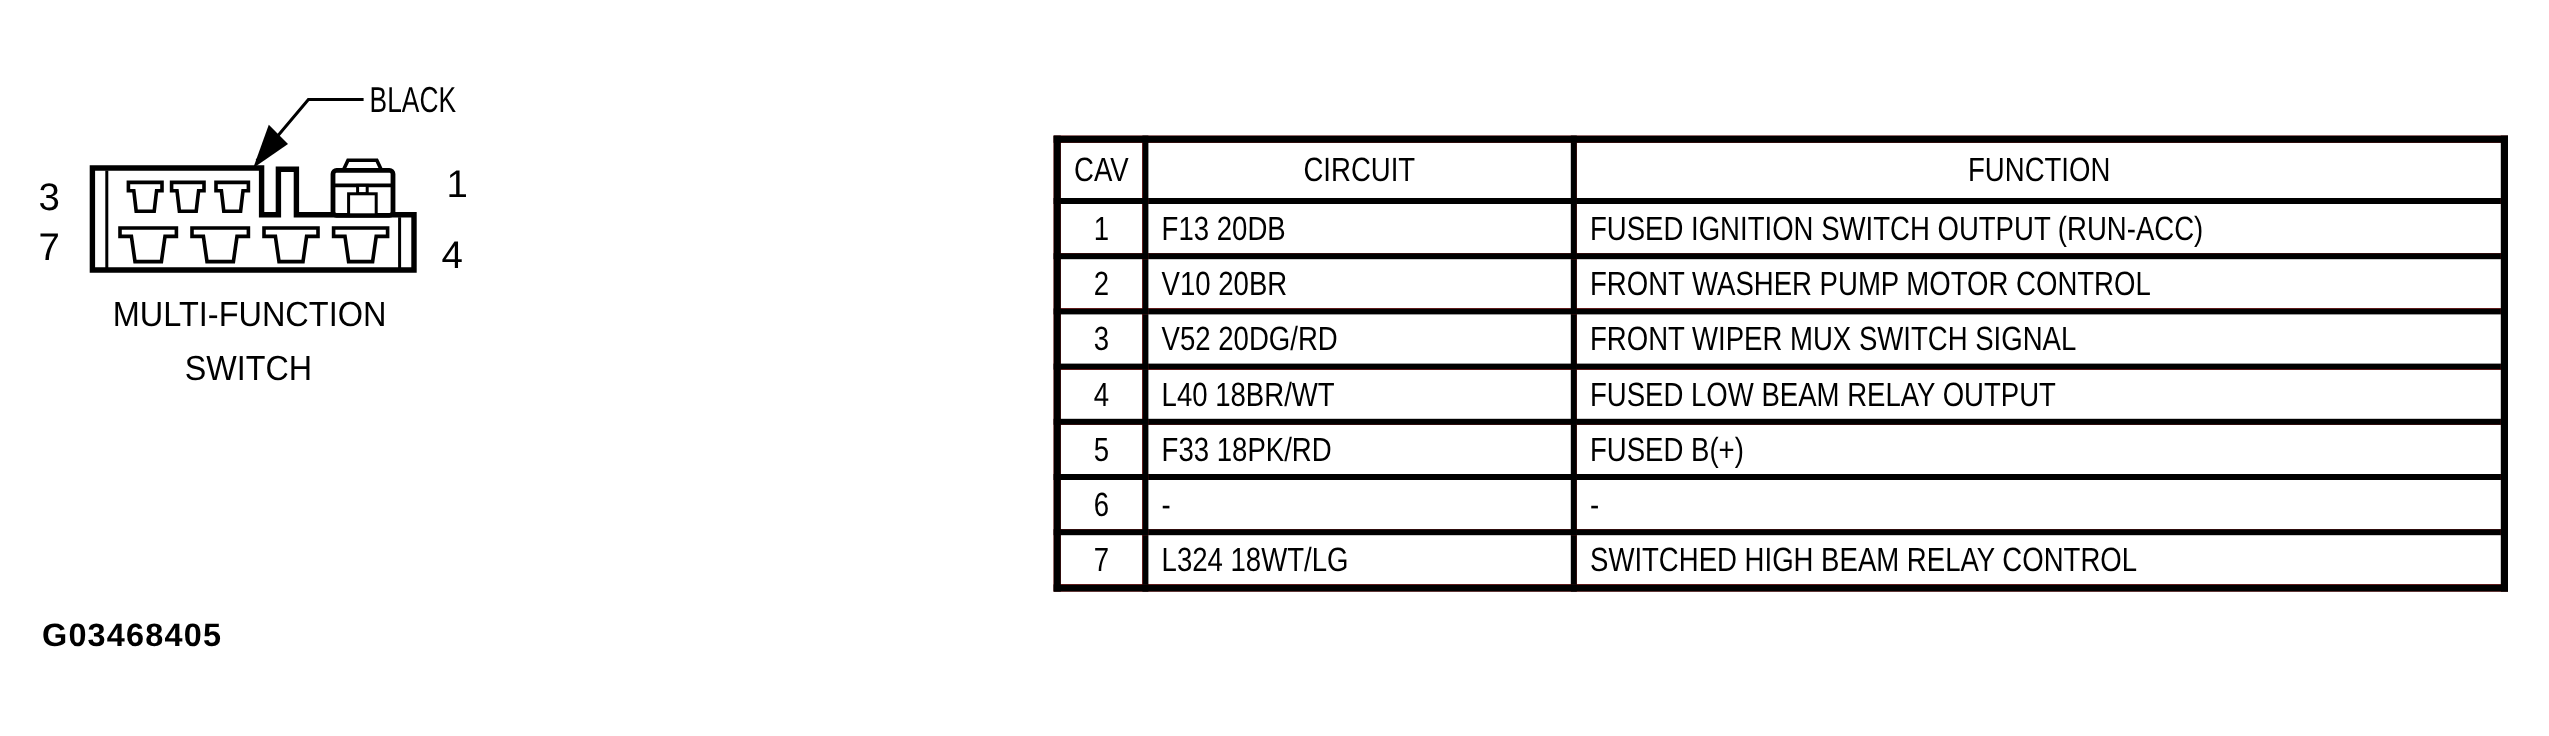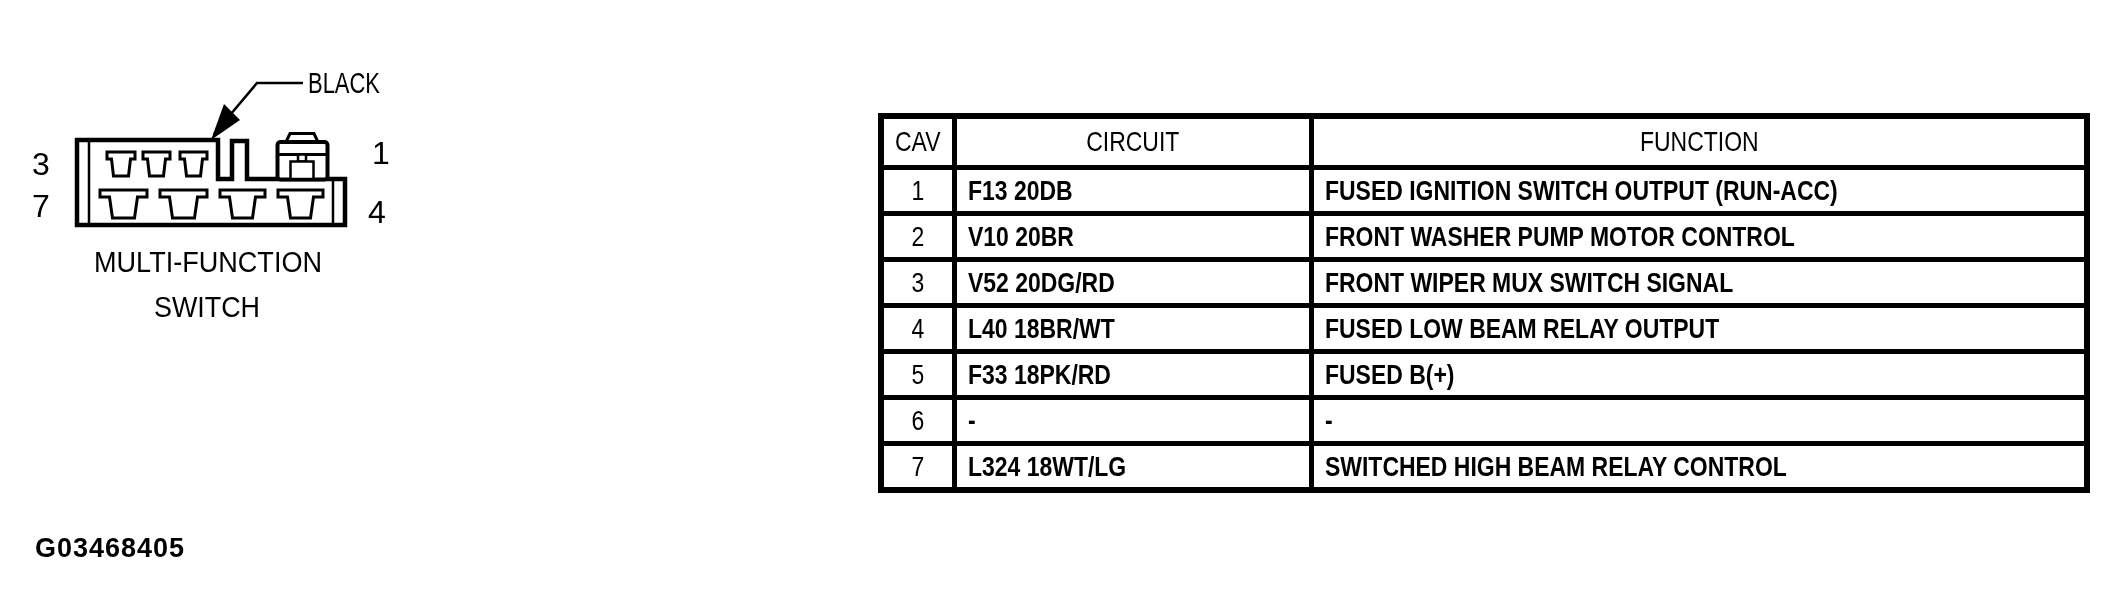--- a/index.html
+++ b/index.html
@@ -1,30 +1,30 @@
 <!DOCTYPE html>
 <html><head>
 <meta charset="utf-8">
 <style>
   html,body{margin:0;padding:0;background:#ffffff;}
   .canvas{position:relative;width:2124px;height:613px;background:#ffffff;overflow:hidden;
           font-family:"Liberation Sans",sans-serif;color:#000;border-radius:23px;}
   .diagram-svg{position:absolute;left:0;top:0;}
   .fig-id{position:absolute;left:35px;top:514px;font-size:27px;font-weight:bold;
-          letter-spacing:1px;color:#000;margin-top:19px;}
+          letter-spacing:1px;color:#000;}
   .pinout{position:absolute;left:878px;top:113px;border-collapse:collapse;table-layout:fixed;
           width:1206px;border:6px solid #000;background:#ef4444;}
   .pinout th,.pinout td{border:5px solid #000;padding:0;overflow:hidden;white-space:nowrap;
           font-size:28px;font-weight:normal;color:#000;vertical-align:middle;background:#fff;}
   .pinout thead th{height:46px;text-align:center;}
   .pinout tbody td{height:41px;}
   .col-cav{width:68px;text-align:center;}
   .col-circuit{width:352px;}
   .col-function{width:770px;}
-  td.col-circuit,td.col-function{text-align:left;padding-left:11px;font-weight:bold;}
+  td.col-circuit,td.col-function{text-align:left;padding-left:11px;}
   .cond{display:inline-block;transform:scaleX(0.82);transform-origin:0 50%;}
   .cond-c{display:inline-block;transform:scaleX(0.82);transform-origin:50% 50%;}
   svg text{fill:#000;font-family:"Liberation Sans",sans-serif;}
 </style>
 </head>
 <body>
 
 <div class="canvas">
 
   <svg class="diagram-svg" width="430" height="560" viewBox="0 0 430 560">

